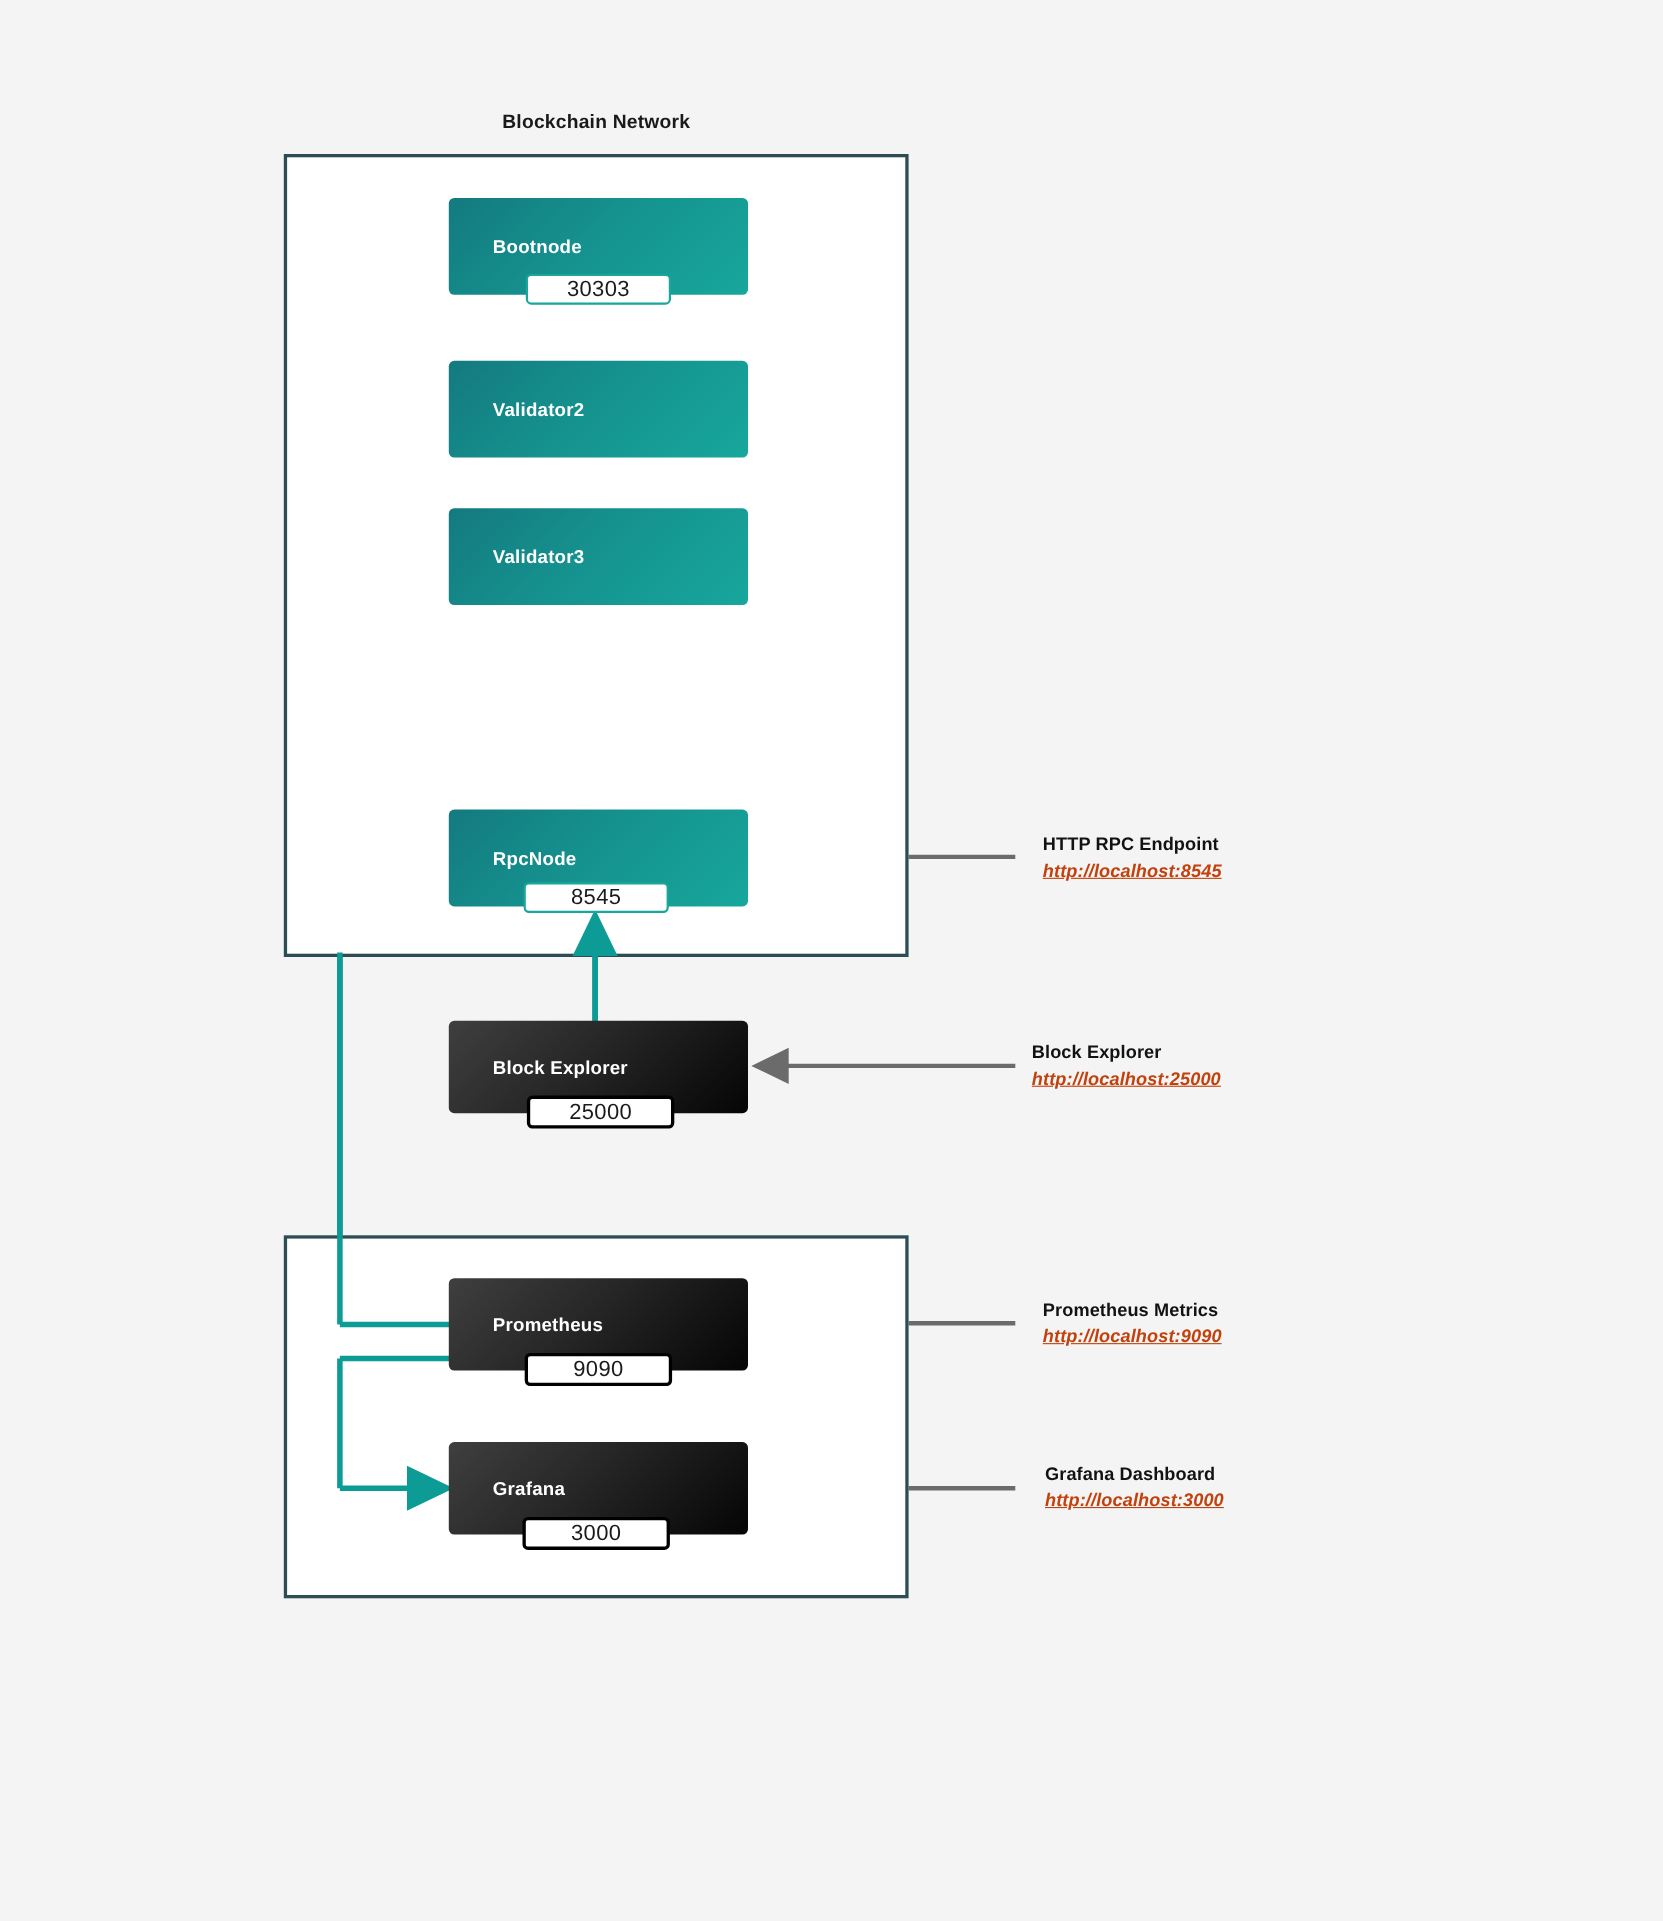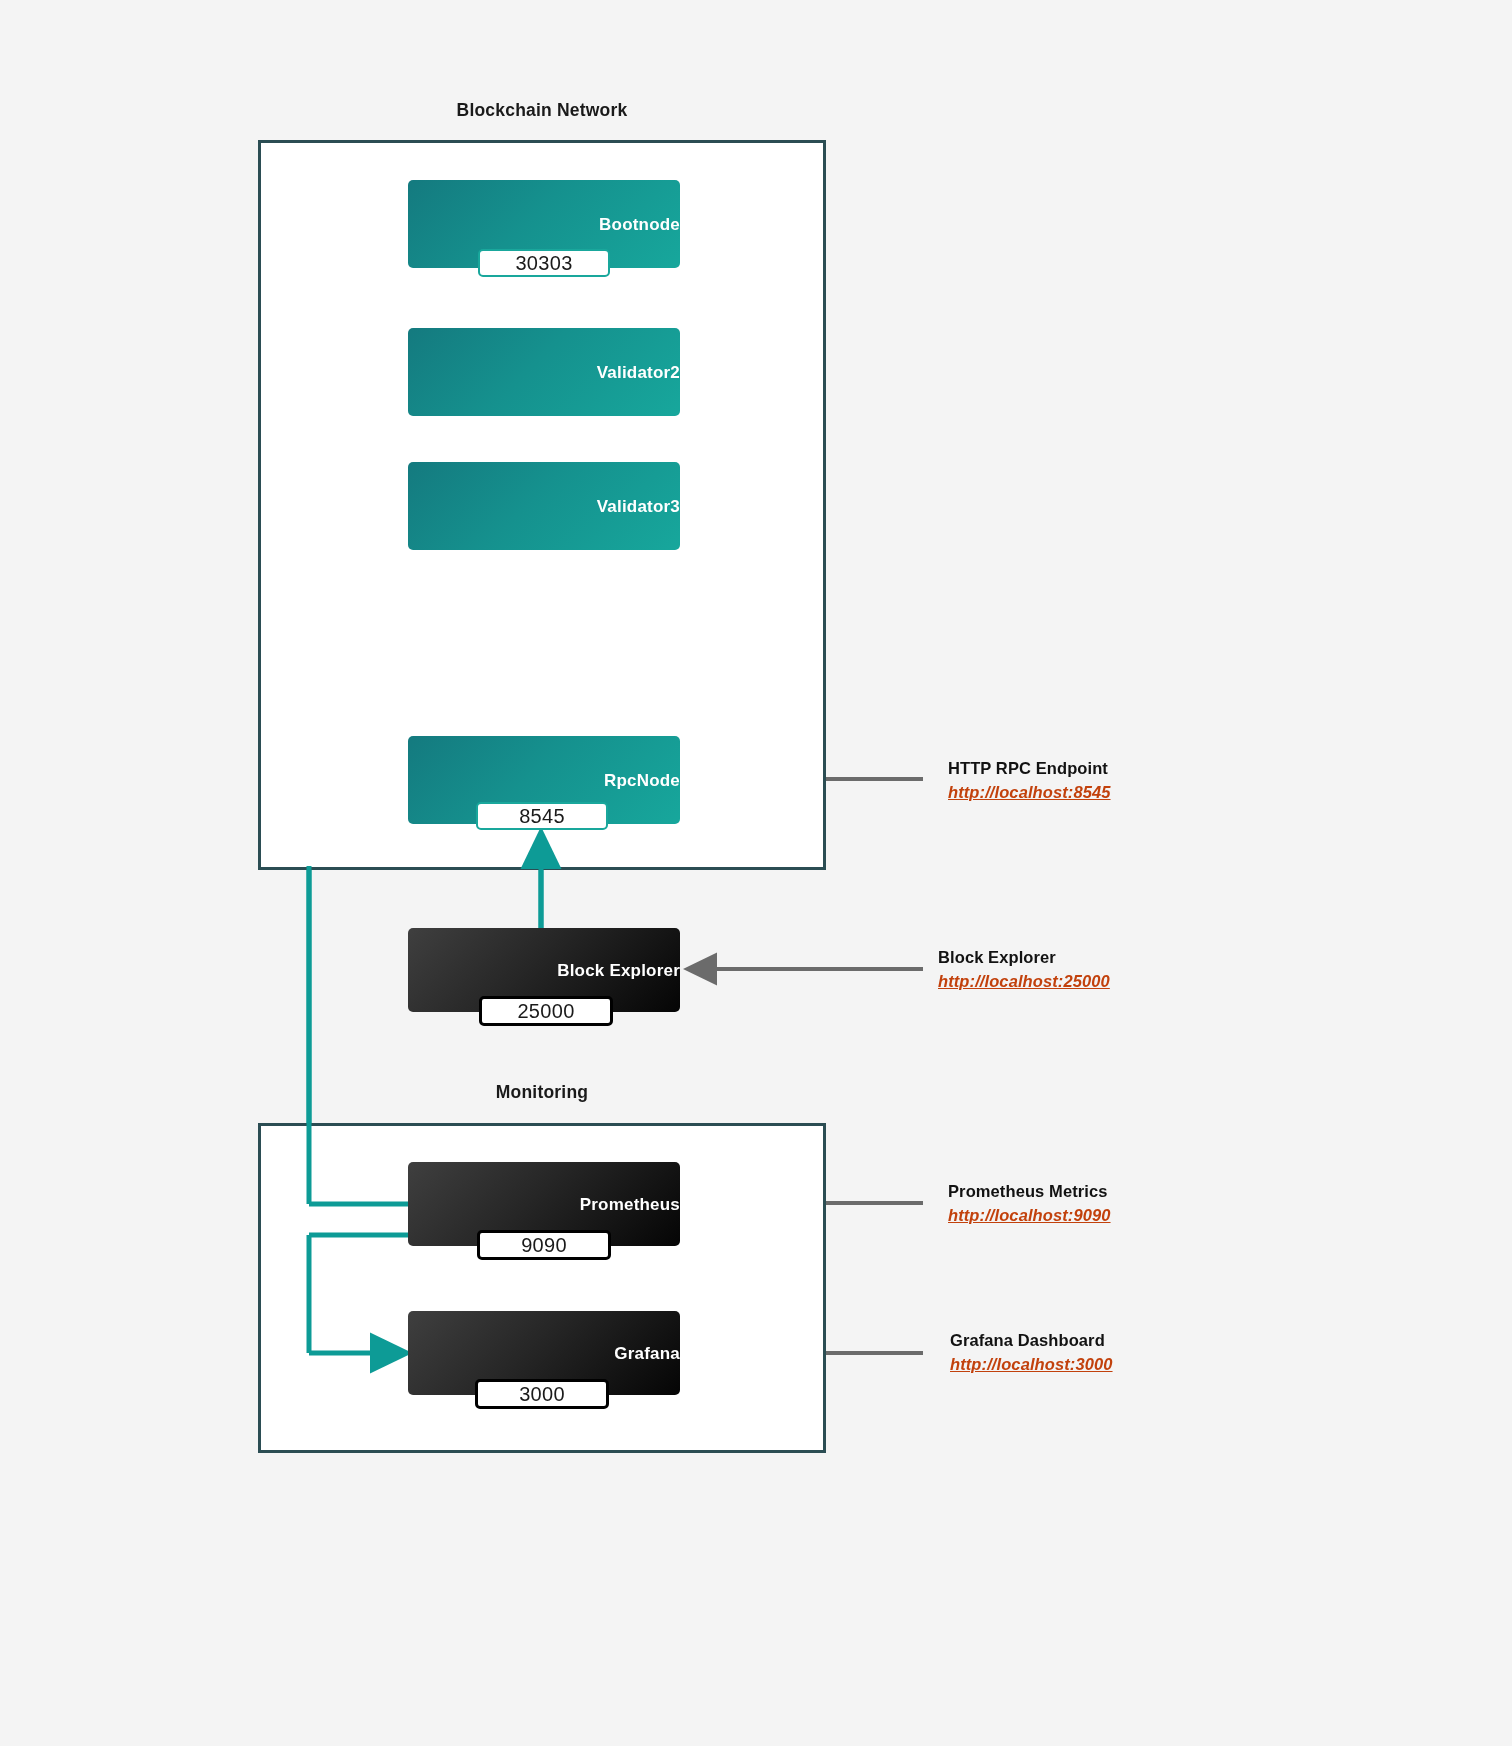--- a/index.html
+++ b/index.html
@@ -34,21 +34,21 @@
     white-space:nowrap;
   }
 
   
   .node{
     position:absolute;
     box-sizing:border-box;
     border-radius:5px;
     display:flex;
     align-items:center;
-    justify-content:flex-end;
+    justify-content:flex-start;
     padding-left:40px;
   }
   .node-teal{
     background:linear-gradient(135deg,#147a7f 0%,#15918e 45%,#17a79c 100%);
   }
   .node-dark{
     background:linear-gradient(135deg,#3f3f3f 0%,#262626 45%,#050505 100%);
   }
   .node-label{
     font-size:17px;
@@ -158,21 +158,20 @@
       <path d="M903,779 L693,779" marker-end="url(#arrow-gray)"></path>
       <path d="M903,969 L693,969" marker-end="url(#arrow-gray)"></path>
       <path d="M903,1203 L693,1203" marker-end="url(#arrow-gray)"></path>
       <path d="M903,1353 L693,1353" marker-end="url(#arrow-gray)"></path>
     </g>
   </svg>
 
   <div class="group-title" style="left:238px;top:100px;width:568px;">Blockchain Network</div>
   <div class="group-box" style="left:238px;top:140px;width:568px;height:730px;"></div>
 
-  <div class="group-title" style="left:238px;top:1082px;width:568px;">Monitoring</div>
   <div class="group-box" style="left:238px;top:1123px;width:568px;height:330px;"></div>
 
   <svg id="wires-top" viewBox="0 0 1512 1746" width="1512" height="1746" xmlns="http://www.w3.org/2000/svg">
     <g stroke="#0d9b96" stroke-width="5" fill="none" stroke-linecap="butt">
 
       <path d="M289,866 L289,1204"></path>
       <path d="M289,1204 L389,1204"></path>
       <path d="M289,1235 L389,1235"></path>
       <path d="M289,1235 L289,1353"></path>
       <path d="M289,1353 L355,1353" marker-end="url(#arrow-teal)"></path>

